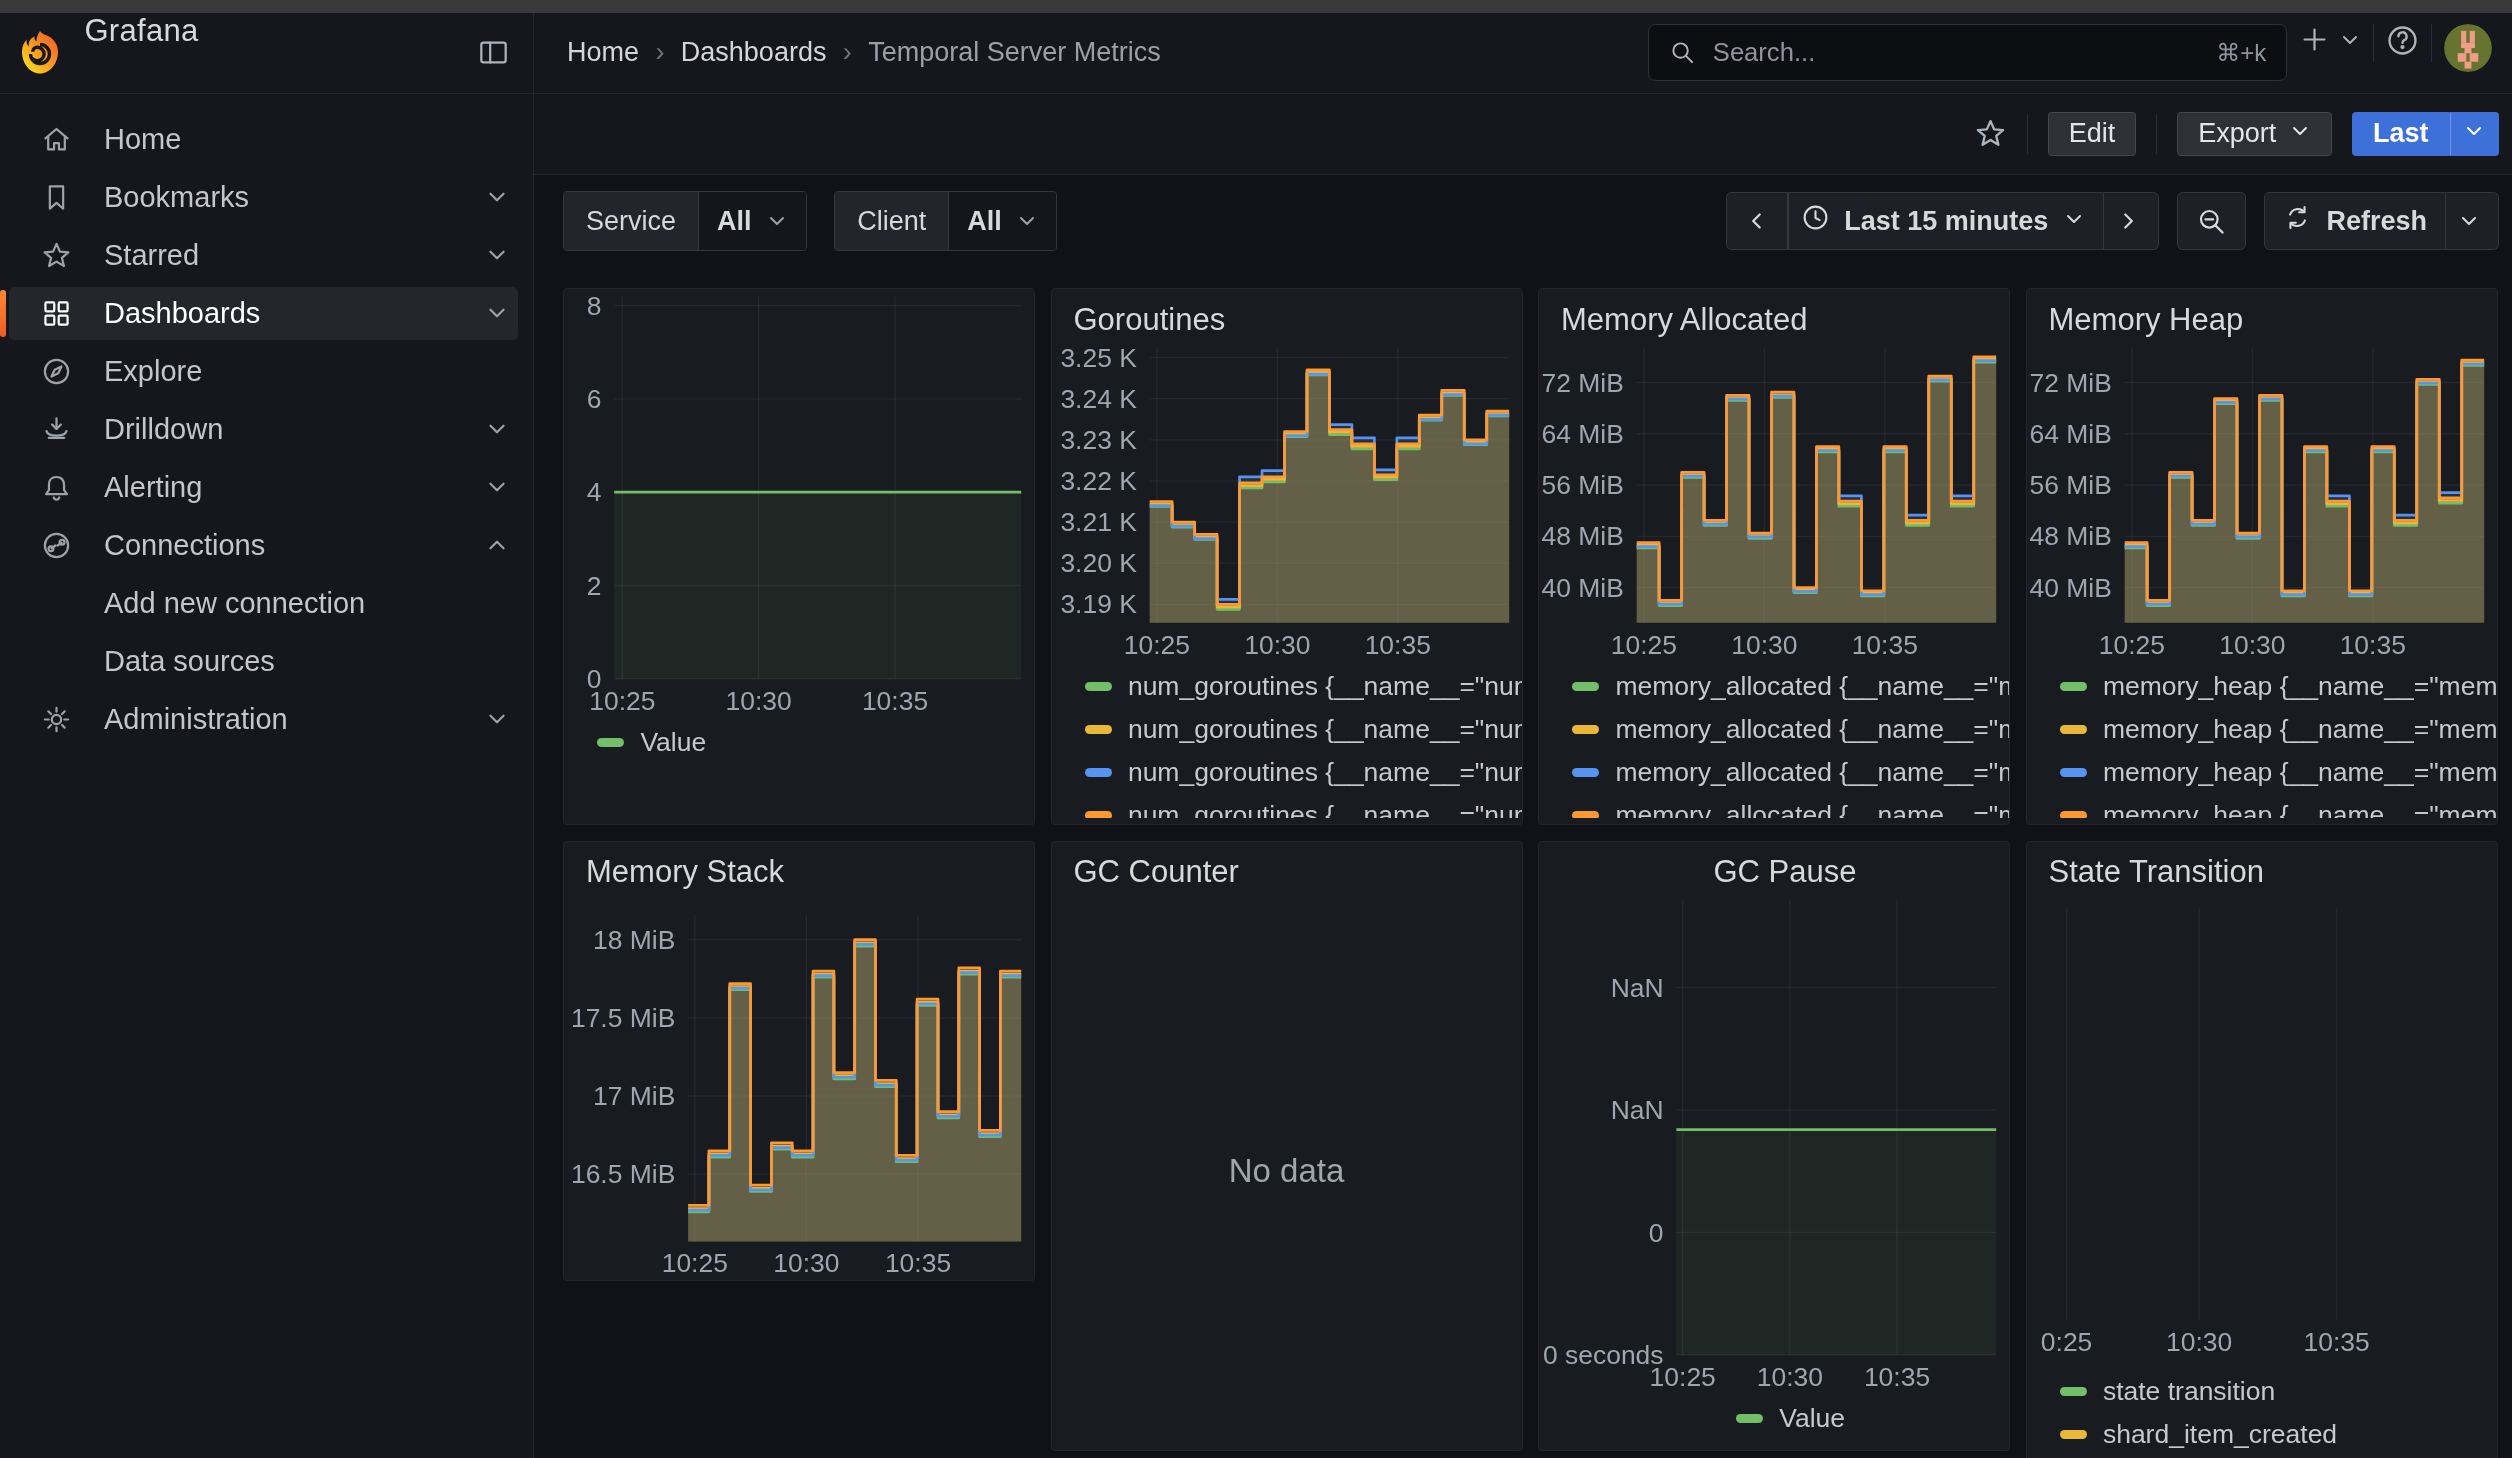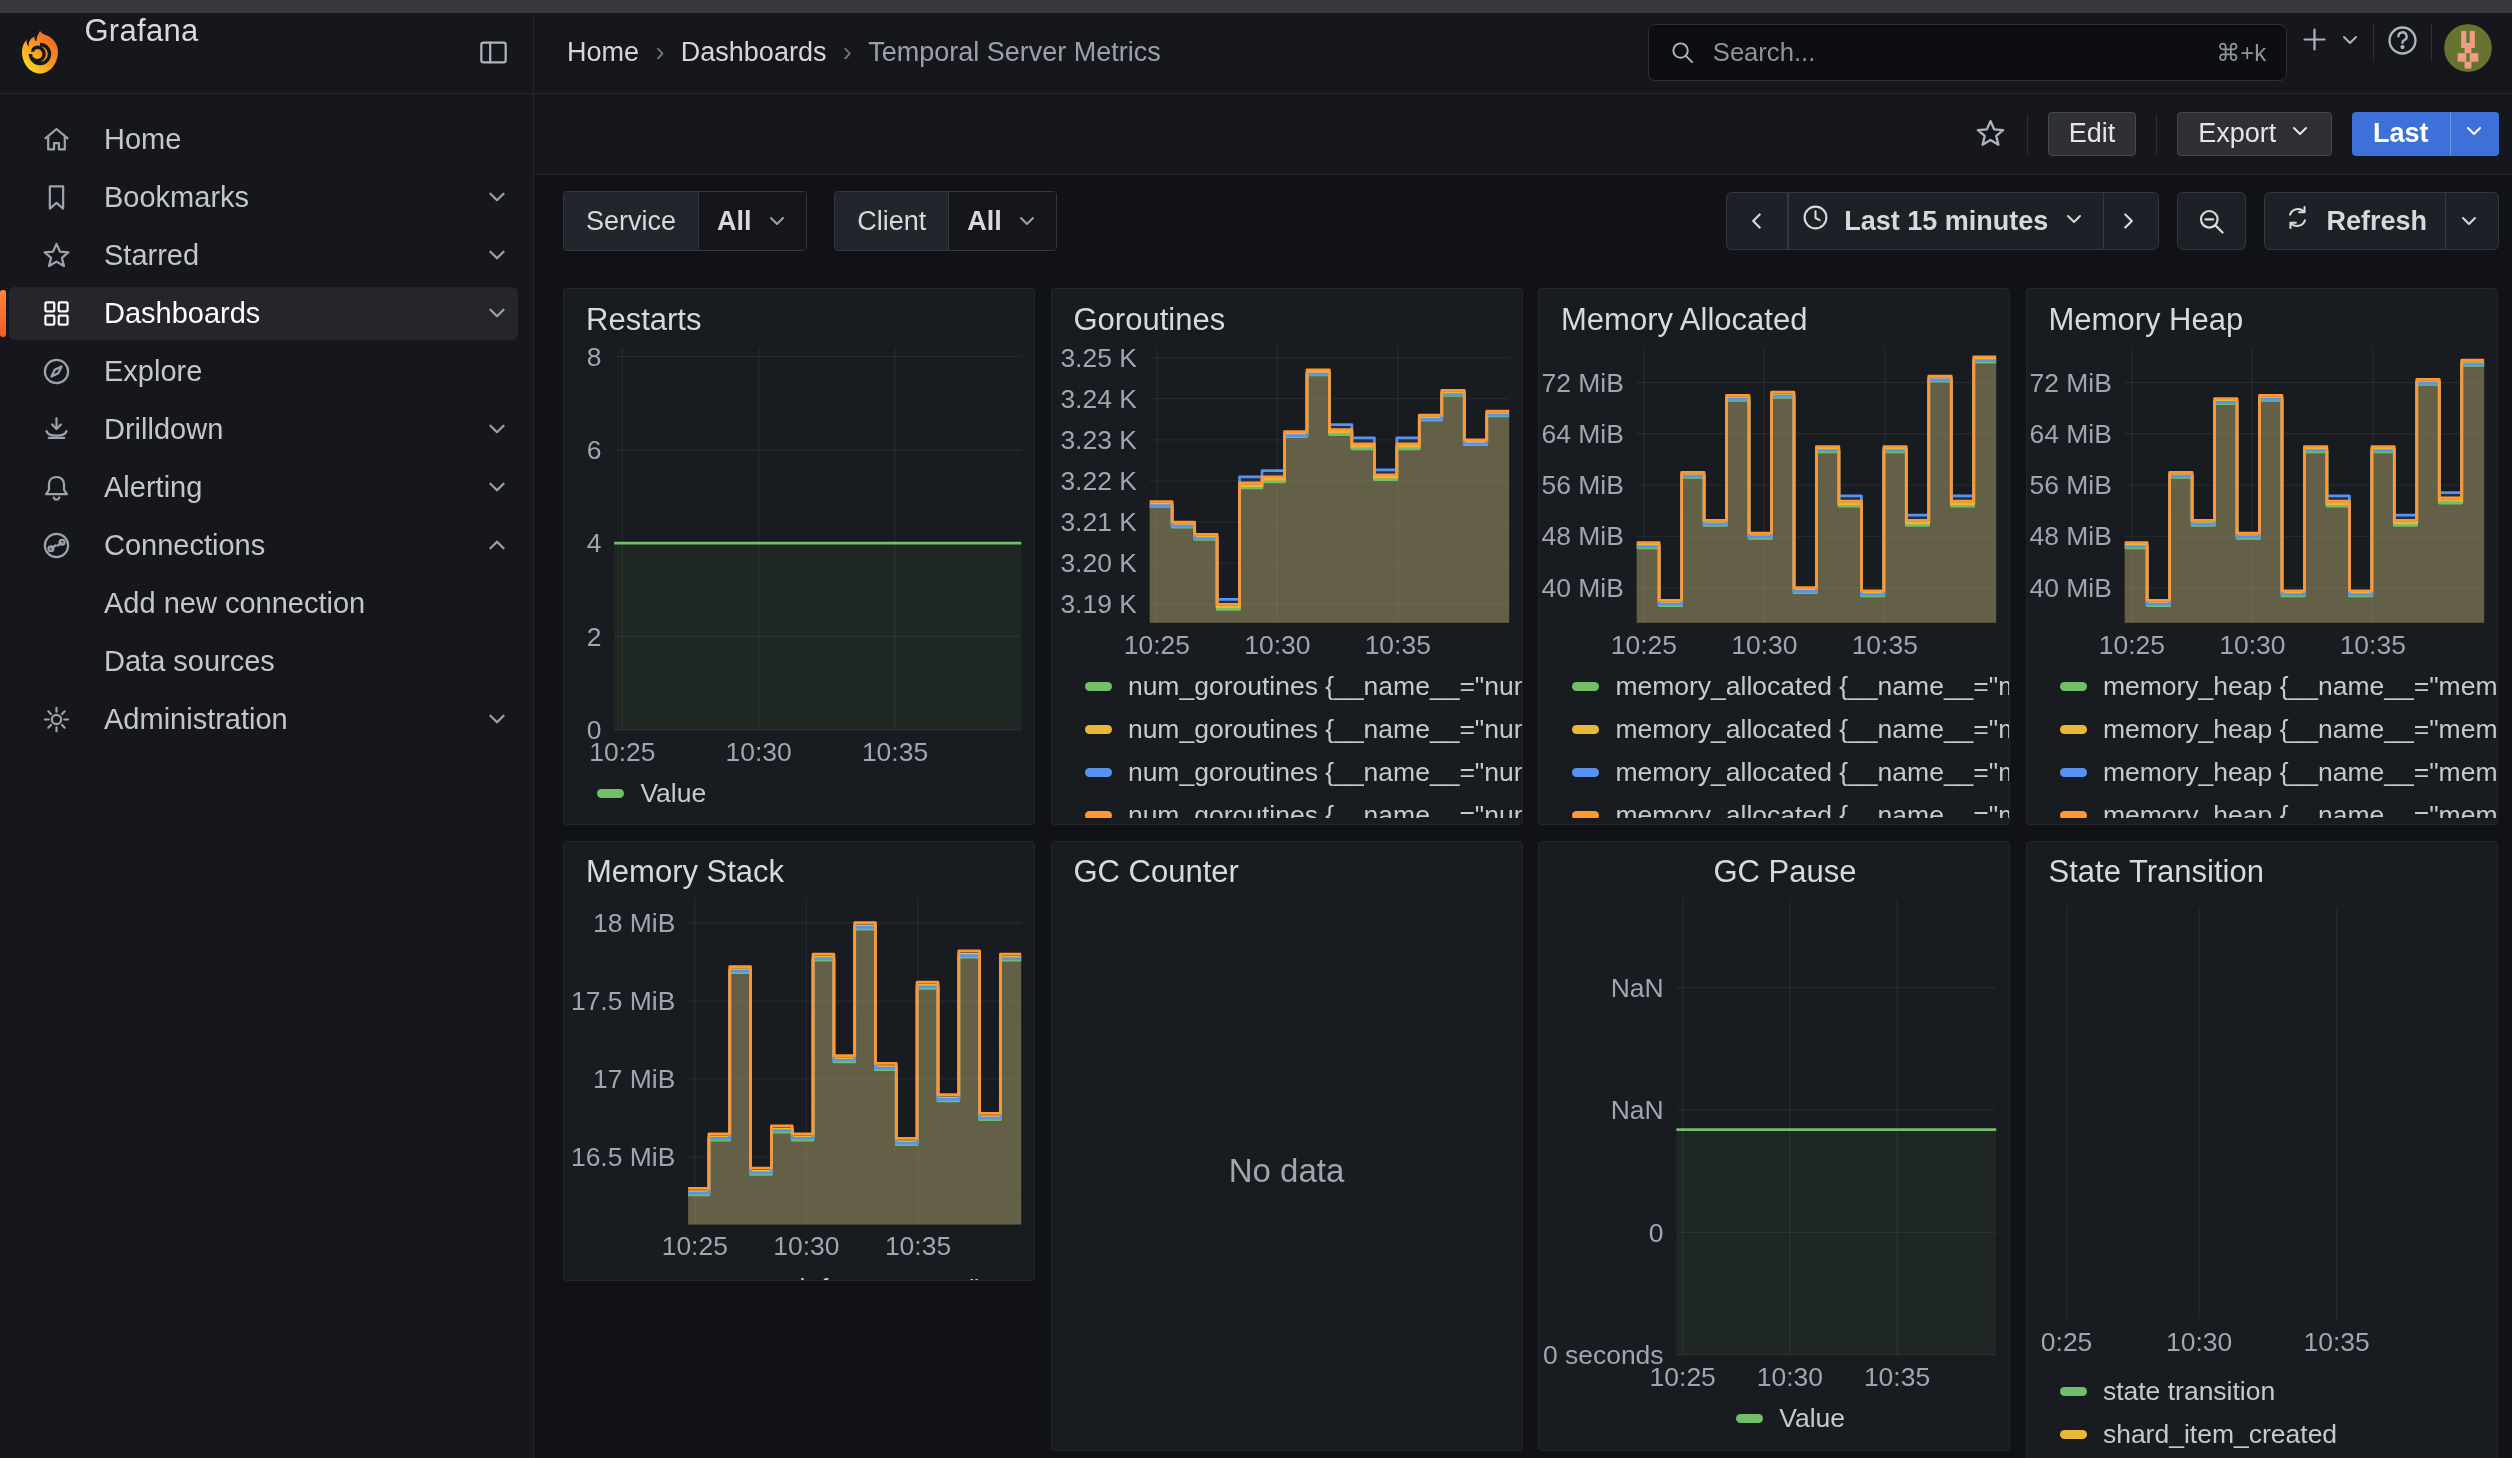--- a/index.html
+++ b/index.html
@@ -407,21 +407,20 @@
                   <svg width="22" height="22" viewBox="0 0 22 22" fill="none" stroke="currentColor" stroke-width="2" stroke-linecap="round" stroke-linejoin="round">
                     <path d="M5 8 L11 14 L17 8"></path>
                   </svg>
                 </button>
             </div>
           </div>
         </div>
 
         <div class="grid" id="grid">
             <section class="panel" style="height: 537px;">
-              <h2>Restarts</h2>
               <div class="chart">
                 <svg width="470" height="430" viewBox="0 0 515 471">
                   <line x1="55" y1="427" x2="501" y2="427" stroke="rgba(204,204,220,0.07)" stroke-width="1.5"></line>
                   <text x="41" y="437" text-anchor="end" font-size="29" fill="#9fa6b1">0</text>
                   <line x1="55" y1="324.8" x2="501" y2="324.8" stroke="rgba(204,204,220,0.07)" stroke-width="1.5"></line>
                   <text x="41" y="334.8" text-anchor="end" font-size="29" fill="#9fa6b1">2</text>
                   <line x1="55" y1="222.6" x2="501" y2="222.6" stroke="rgba(204,204,220,0.07)" stroke-width="1.5"></line>
                   <text x="41" y="232.6" text-anchor="end" font-size="29" fill="#9fa6b1">4</text>
                   <line x1="55" y1="120.4" x2="501" y2="120.4" stroke="rgba(204,204,220,0.07)" stroke-width="1.5"></line>
                   <text x="41" y="130.4" text-anchor="end" font-size="29" fill="#9fa6b1">6</text>
@@ -588,21 +587,21 @@
                 <div class="legend-row">
                   <span class="swatch" style="background:#5794f2"></span>
                   <span class="legend-label">memory_heap {__name__="memory_h</span>
                 </div>
                 <div class="legend-row">
                   <span class="swatch" style="background:#ff9830"></span>
                   <span class="legend-label">memory_heap {__name__="memory_h</span>
                 </div>
               </div>
             </section>
-            <section class="panel" style="height: 440px;">
+            <section class="panel" style="height: 440px; gap: 17px;">
               <h2>Memory Stack</h2>
               <div class="chart">
                 <svg width="470" height="375" viewBox="0 0 515 410">
                   <line x1="136" y1="292.3" x2="501" y2="292.3" stroke="rgba(204,204,220,0.07)" stroke-width="1.5"></line>
                   <text x="122" y="302.3" text-anchor="end" font-size="29" fill="#9fa6b1">16.5 MiB</text>
                   <line x1="136" y1="206.7" x2="501" y2="206.7" stroke="rgba(204,204,220,0.07)" stroke-width="1.5"></line>
                   <text x="122" y="216.7" text-anchor="end" font-size="29" fill="#9fa6b1">17 MiB</text>
                   <line x1="136" y1="121.1" x2="501" y2="121.1" stroke="rgba(204,204,220,0.07)" stroke-width="1.5"></line>
                   <text x="122" y="131.1" text-anchor="end" font-size="29" fill="#9fa6b1">17.5 MiB</text>
                   <line x1="136" y1="35.4" x2="501" y2="35.4" stroke="rgba(204,204,220,0.07)" stroke-width="1.5"></line>

